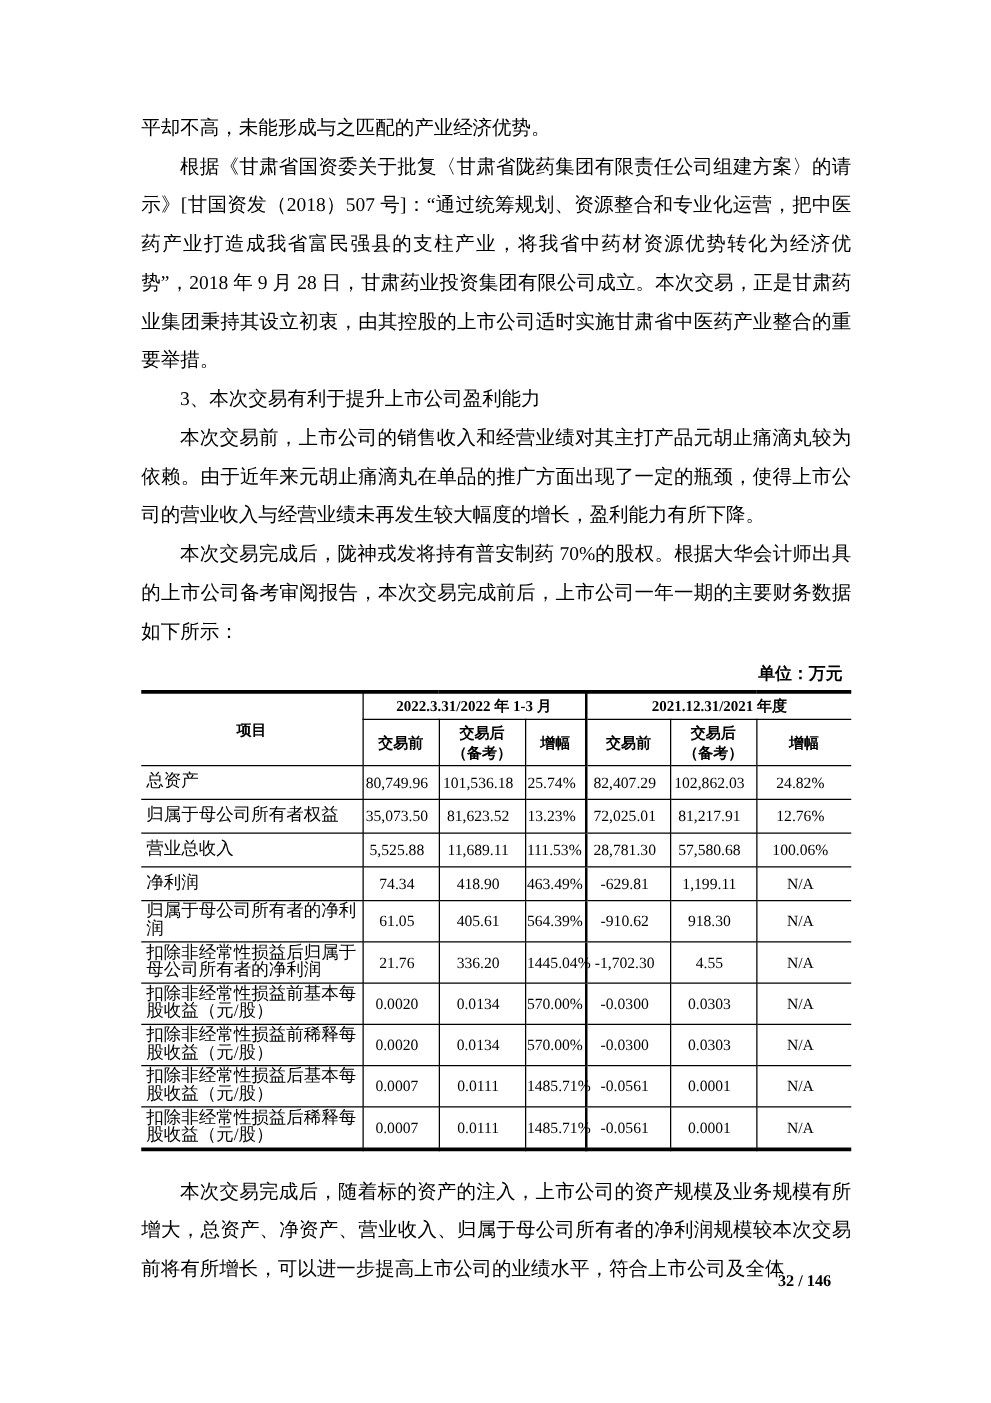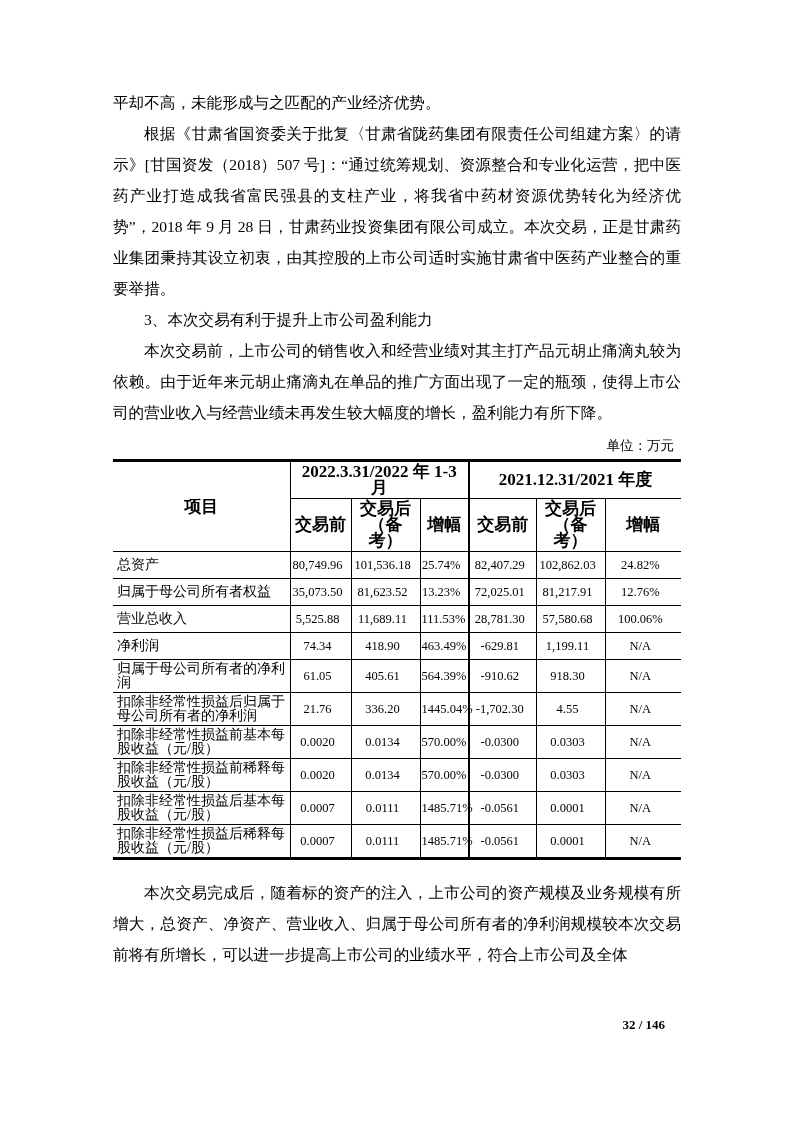--- a/index.html
+++ b/index.html
@@ -13,30 +13,30 @@
     position: absolute; left: 113px; top: 87px; width: 568px;
   }
   .para {
     font-size: 15.6px; line-height: 31px;
     text-align: justify; margin: 0; text-indent: 31px;
     word-break: break-all;
   }
   .para.noindent { text-indent: 0; }
   .unit-line {
     font-size: 13.5px; line-height: 27px; text-align: right;
-    padding-right: 7px; margin-top: 4px;
+    padding-right: 7px; margin-top: 4px; font-weight: bold;
   }
   table.fin {
     width: 568px; border-collapse: collapse; table-layout: fixed;
     border-top: 3px solid #000; border-bottom: 3px solid #000;
   }
   .fin th, .fin td { border: 1px solid #000; vertical-align: middle; }
   .fin th {
     font-weight: bold; text-align: center;
-    font-size: 17px; line-height: 16px; padding: 2px 1px;
+    font-size: 12px; line-height: 16px; padding: 2px 1px;
   }
   .fin tr.hrow1 { height: 22px; }
   .fin tr.hrow2 { height: 36px; }
   .fin td.label {
     font-size: 14px; line-height: 14px; text-align: left;
     padding: 2px 2px 2px 4px; word-break: break-all;
   }
   .fin td.num {
     font-size: 12.5px; line-height: 14px; text-align: center;
     padding: 2px 7px 2px 1px;
@@ -52,20 +52,21 @@
   }
 </style>
 </head>
 <body>
 
 <div class="content">
   <p class="para noindent">平却不高，未能形成与之匹配的产业经济优势。</p>
   <p class="para">根据《甘肃省国资委关于批复〈甘肃省陇药集团有限责任公司组建方案〉的请示》[甘国资发（2018）507 号]：“通过统筹规划、资源整合和专业化运营，把中医药产业打造成我省富民强县的支柱产业，将我省中药材资源优势转化为经济优势”，2018 年 9 月 28 日，甘肃药业投资集团有限公司成立。本次交易，正是甘肃药业集团秉持其设立初衷，由其控股的上市公司适时实施甘肃省中医药产业整合的重要举措。</p>
   <p class="para">3、本次交易有利于提升上市公司盈利能力</p>
   <p class="para">本次交易前，上市公司的销售收入和经营业绩对其主打产品元胡止痛滴丸较为依赖。由于近年来元胡止痛滴丸在单品的推广方面出现了一定的瓶颈，使得上市公司的营业收入与经营业绩未再发生较大幅度的增长，盈利能力有所下降。</p>
+  <p class="para">本次交易完成后，陇神戎发将持有普安制药 70%的股权。根据大华会计师出具的上市公司备考审阅报告，本次交易完成前后，上市公司一年一期的主要财务数据如下所示：</p>
 
   <div class="unit-line">单位：万元</div>
 
   <table class="fin">
     <colgroup>
       <col style="width:177px">
         <col style="width:61px">
         <col style="width:69px">
         <col style="width:49px">
       <col style="width:67px">

